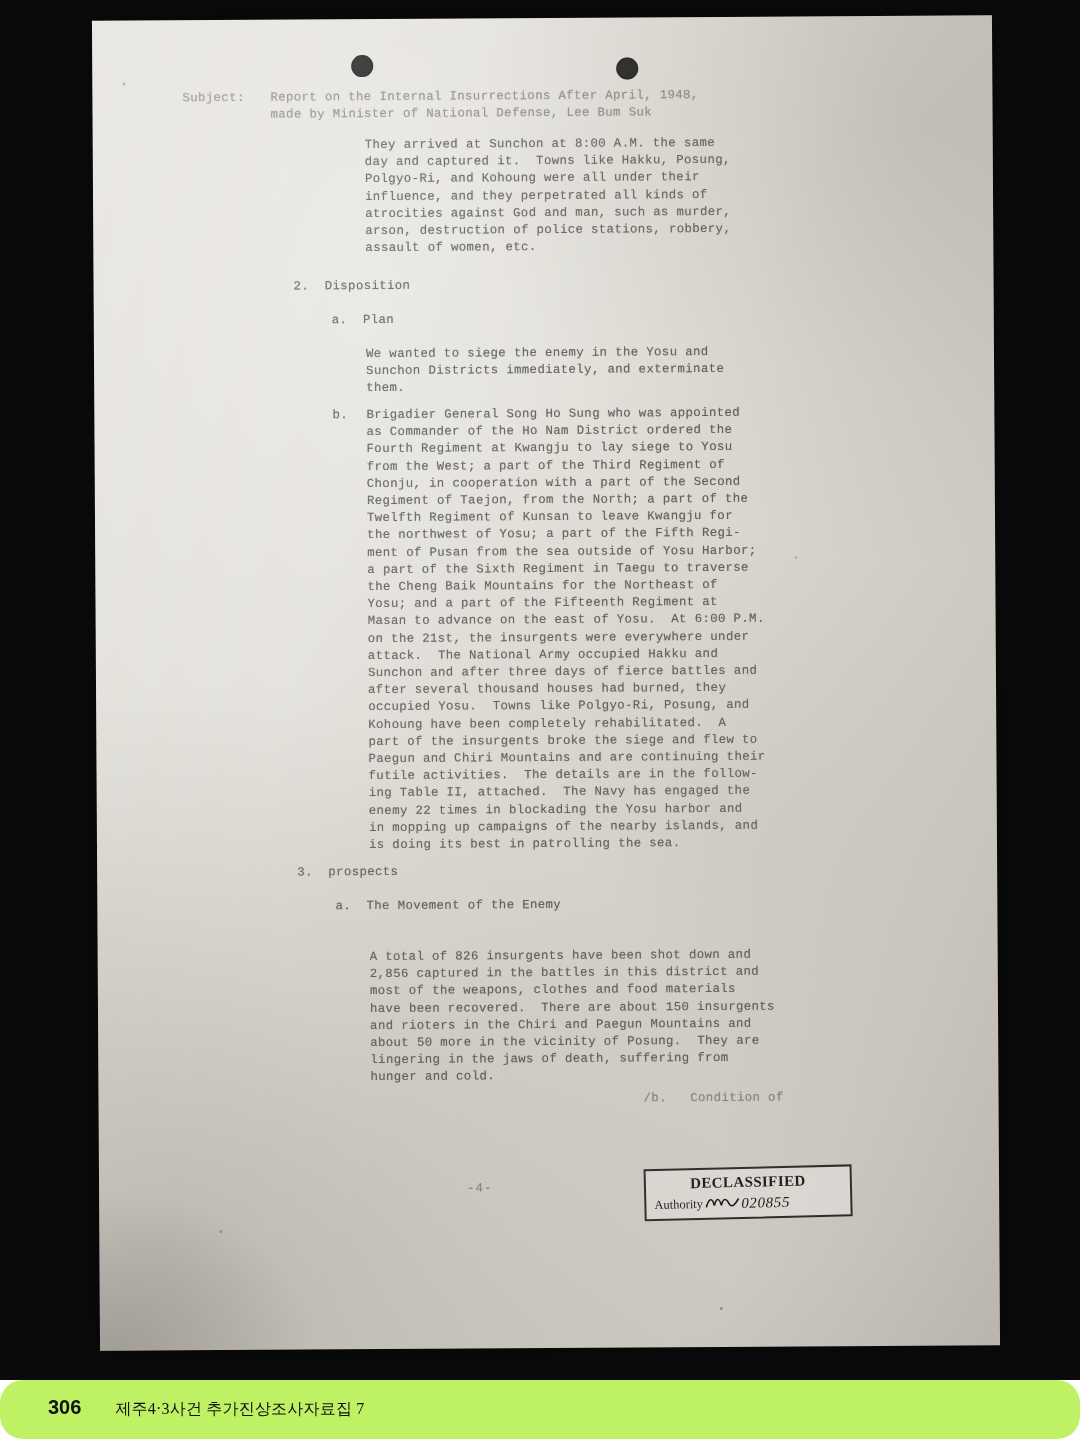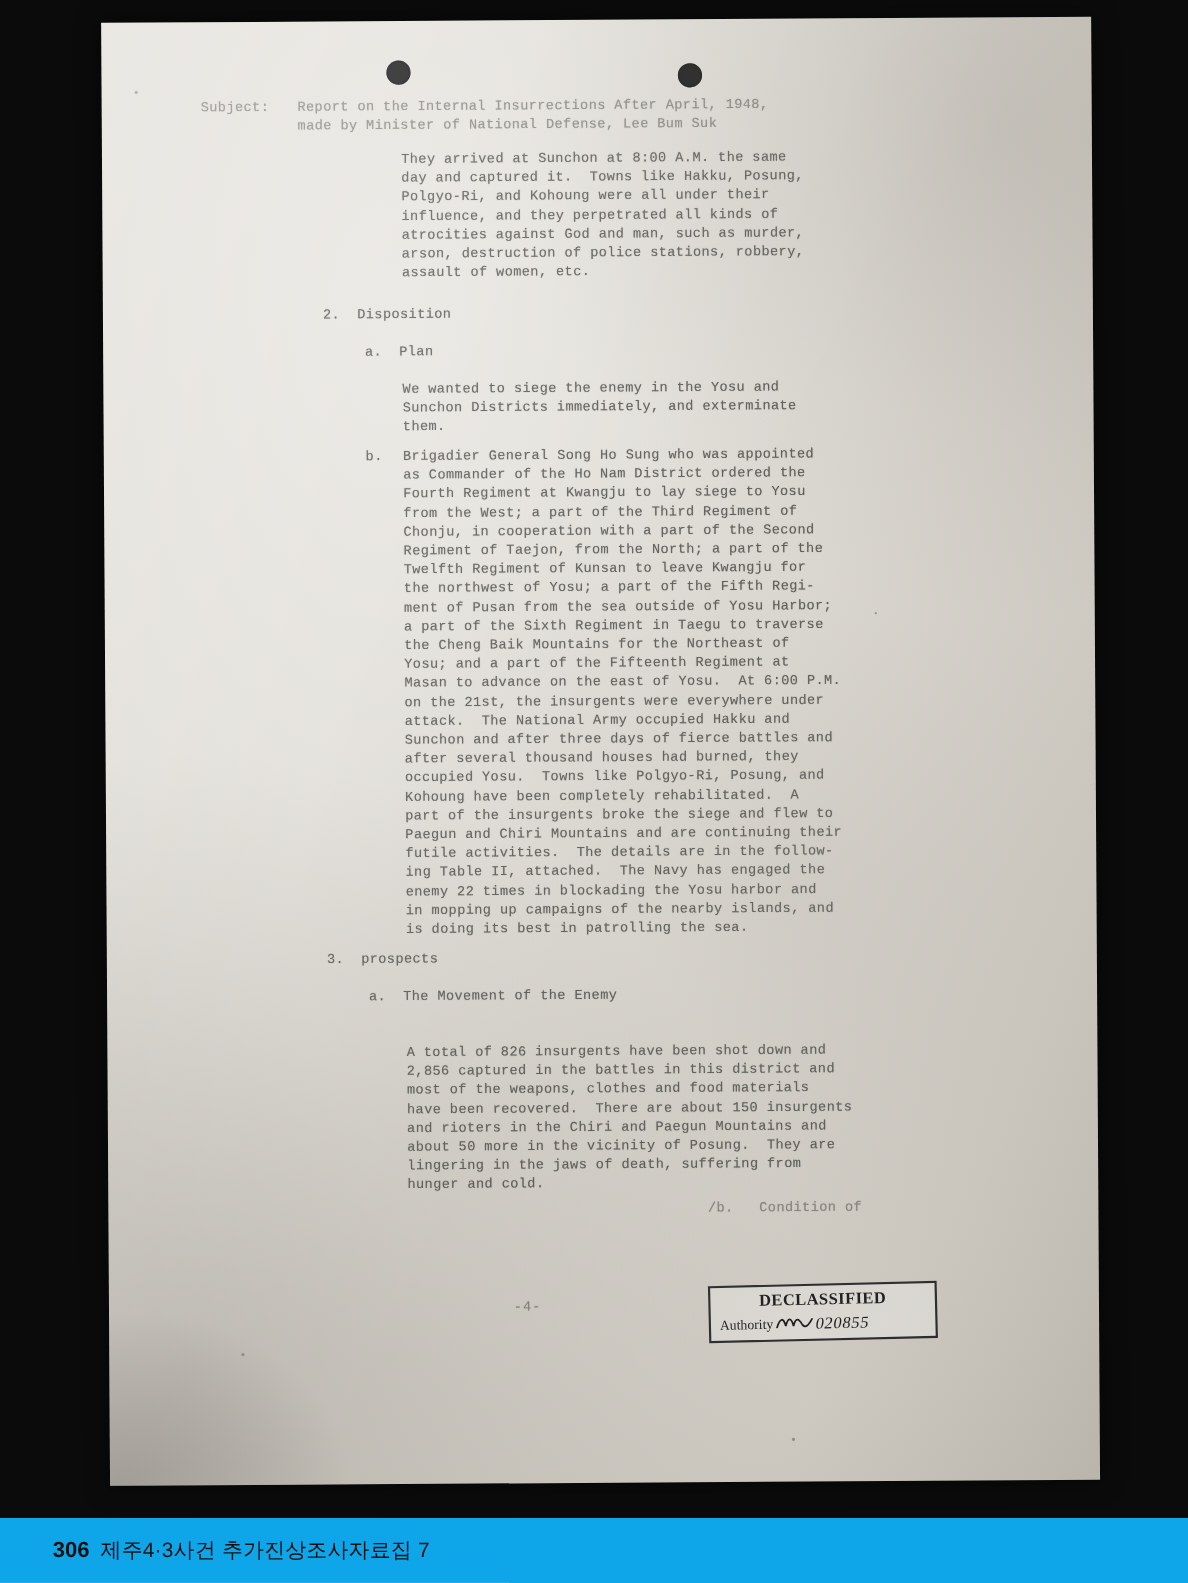--- a/index.html
+++ b/index.html
@@ -157,41 +157,43 @@
     top: 2px;
   }
 
   
   #footer {
     position: absolute;
     left: 0;
     top: 1380px;
     width: 1080px;
     height: 59px;
-    background: #0ea5e9;
+    background: #bef264;
+    border-radius: 23px;
   }
   #footer-inner {
     position: absolute;
     left: 48px;
     top: 16px;
     display: flex;
     align-items: baseline;
     gap: 10px;
   }
   #footer-page-number {
     font-family: "Liberation Sans", sans-serif;
     font-size: 20px;
     font-weight: bold;
     color: #111111;
   }
   #footer-title {
-    font-family: Liberation Sans, sans-serif;
-    font-size: 19px;
+    font-family: Liberation Serif, serif;
+    font-size: 16px;
     color: #111111;
     letter-spacing: 0.2px;
+    margin-left: 24px;
   }
 
   
   .speck {
     position: absolute;
     background: rgba(70,68,64,0.45);
     border-radius: 50%;
   }
 </style>
 </head>

